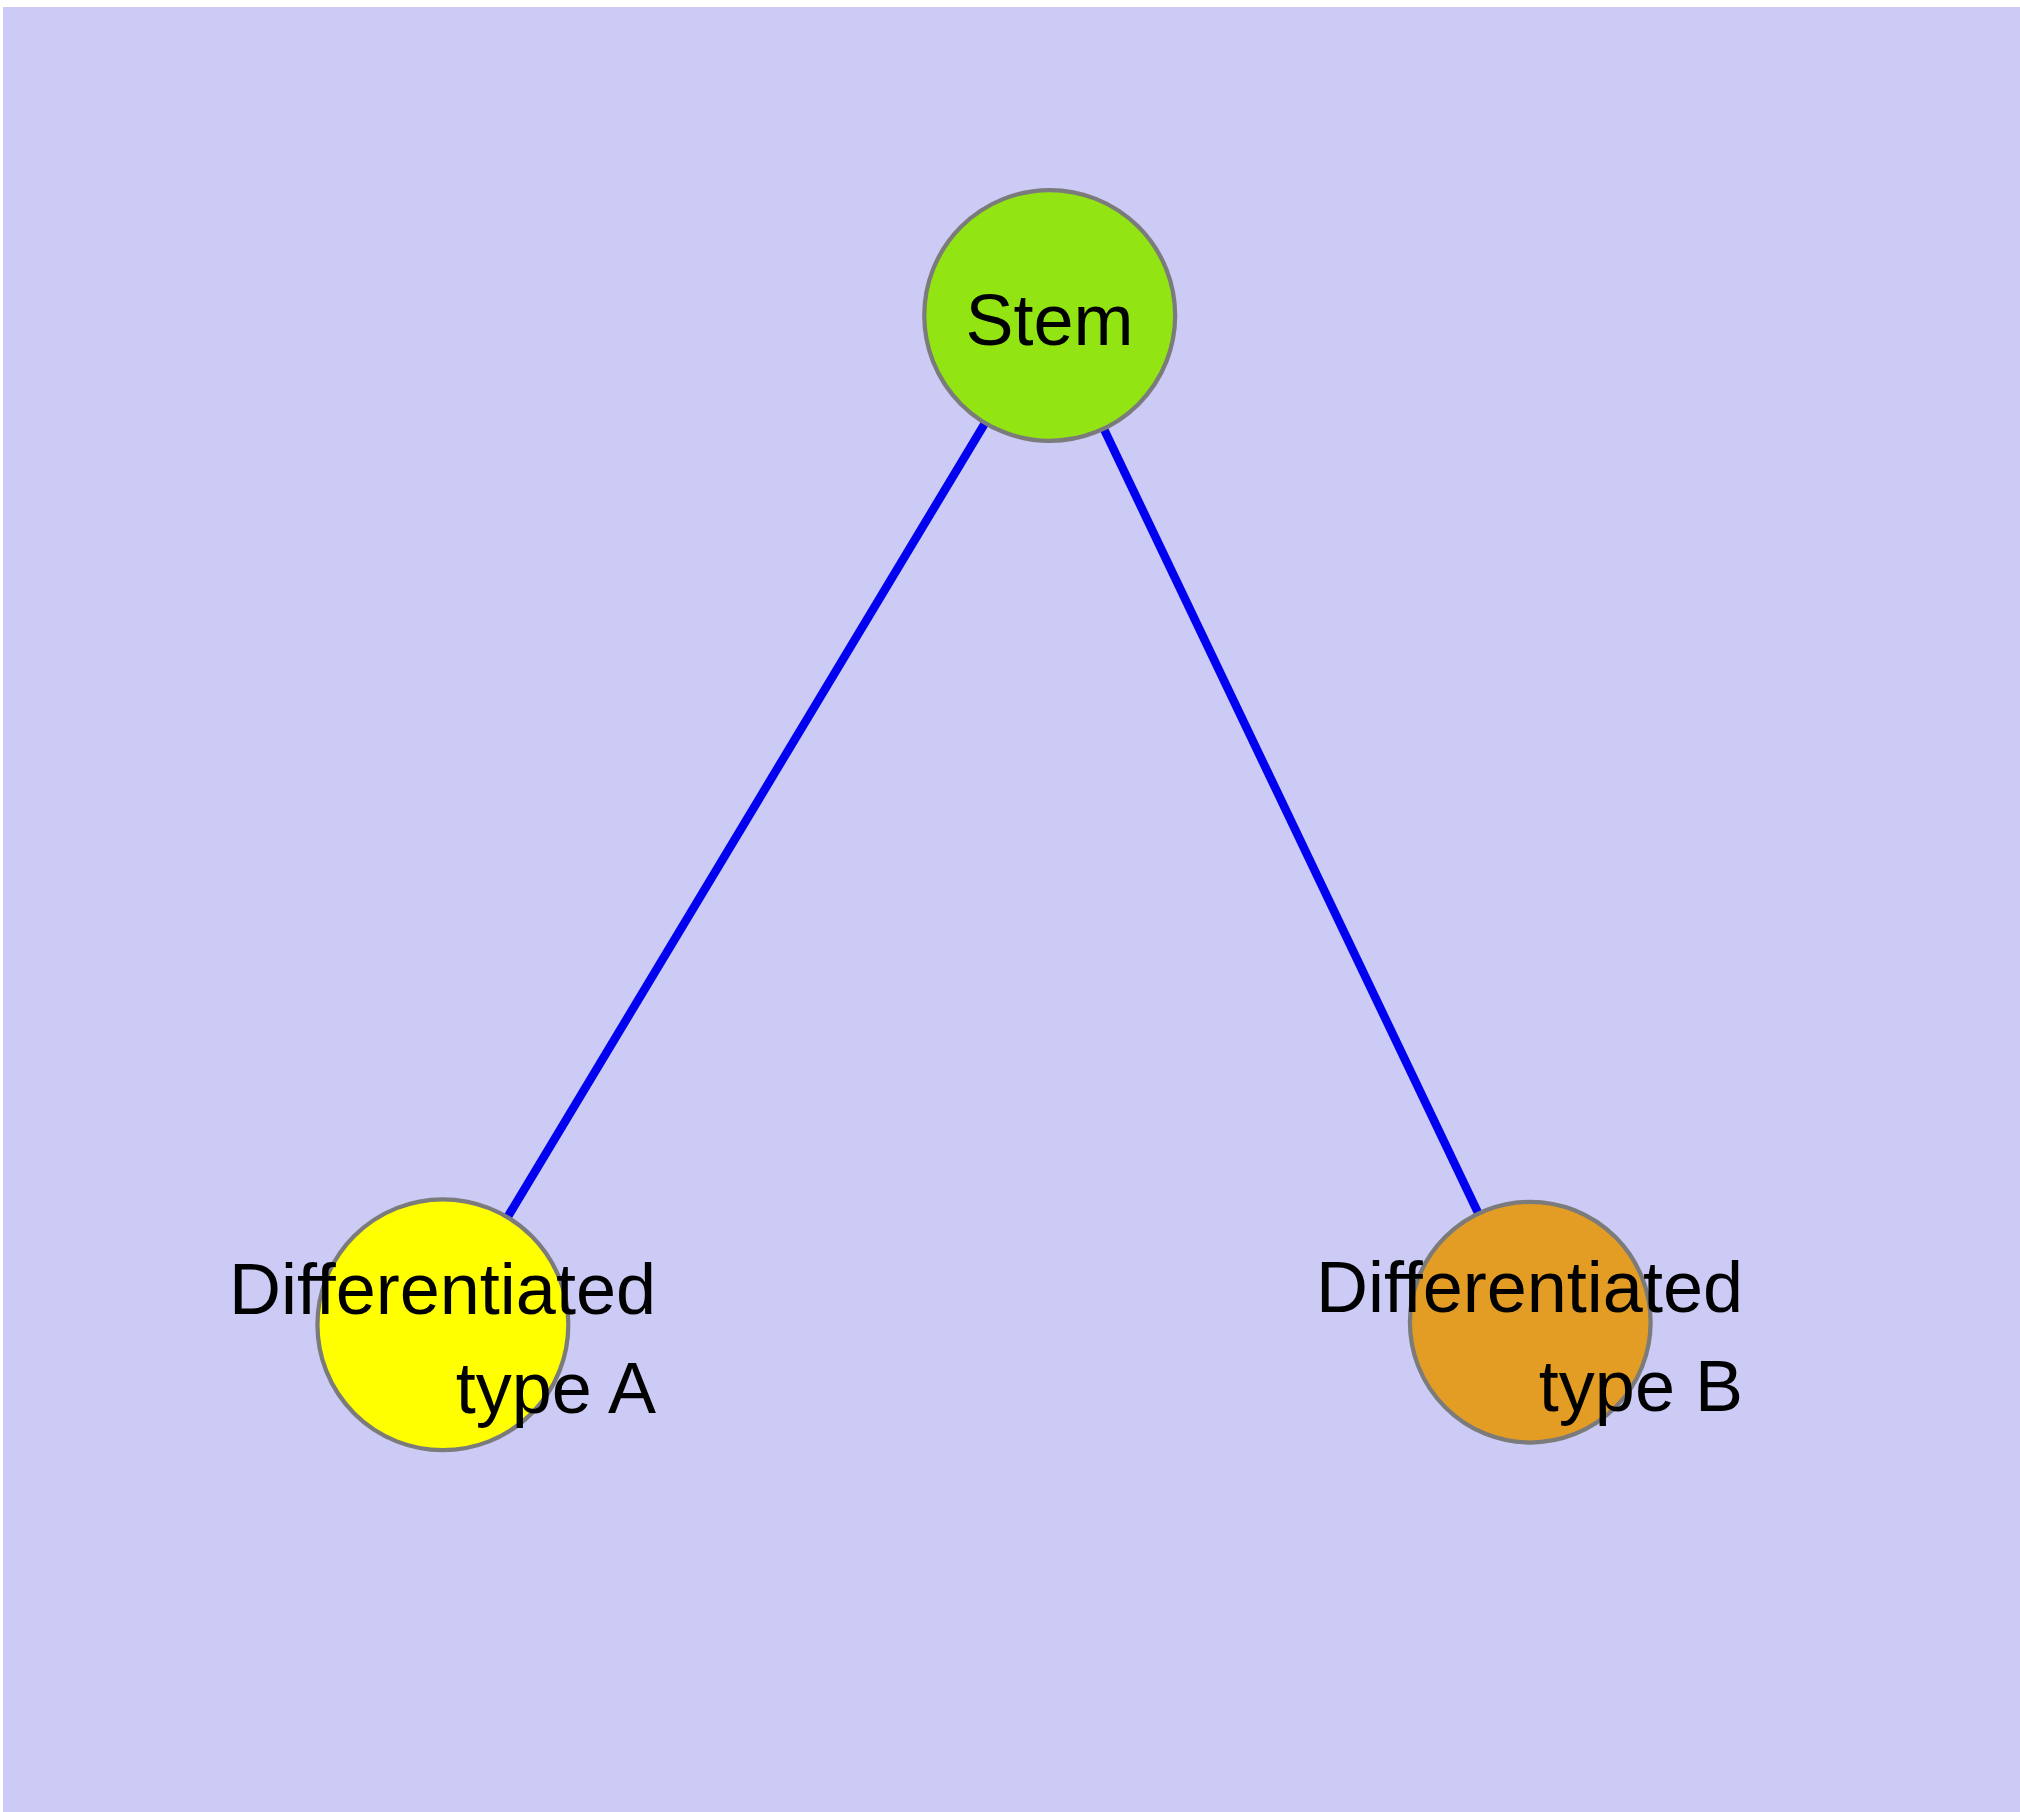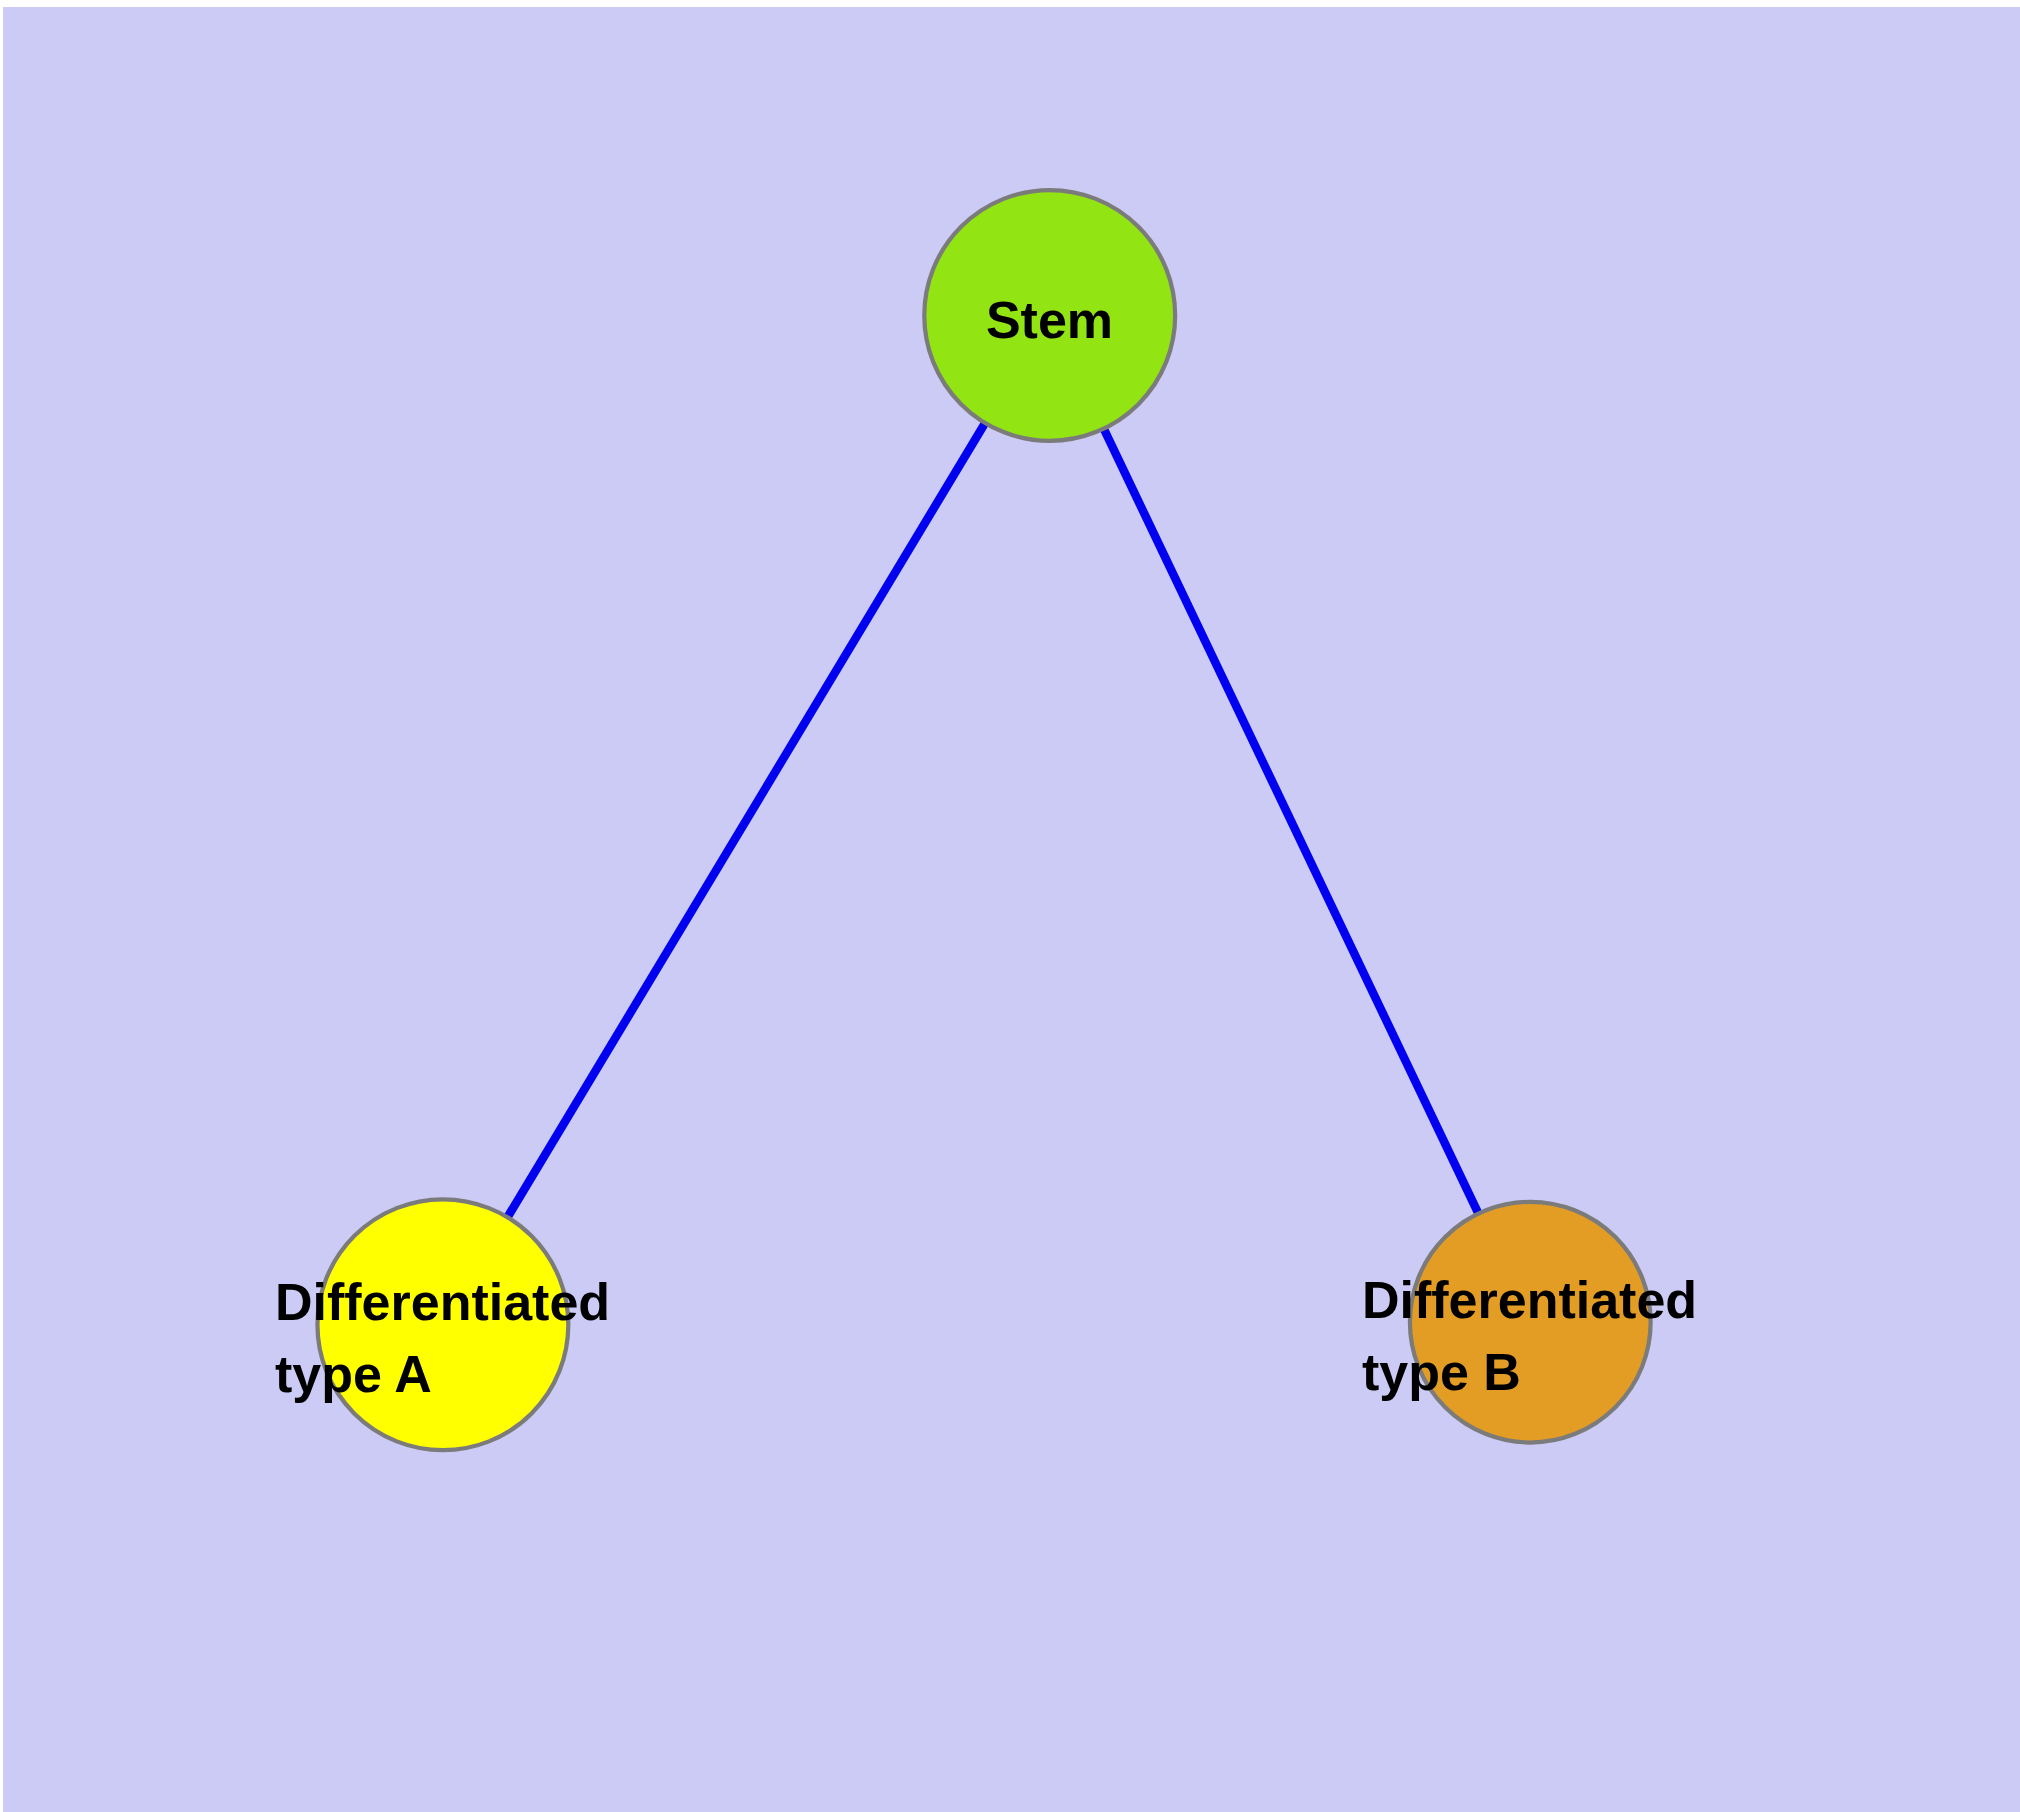--- a/index.html
+++ b/index.html
@@ -32,25 +32,25 @@
     stroke-width: 10;
     fill: none;
   }
   .node {
     stroke: #7B7B7B; 
     stroke-width: 5;
   }
   .node-label {
     position: absolute;
     transform: translate(-50%, -50%);
-    font-weight: bold;
-    font-size: 52px;
+    font-weight: normal;
+    font-size: 72px;
     line-height: 1.38;
     color: #000000;
-    text-align: left;
+    text-align: right;
     white-space: pre-line;
     letter-spacing: 0px;
   }
 </style>
 </head>
 <body>
 
 <div class="stage" style="background-color: rgb(203, 203, 245);">
 
   <svg class="graph-svg" viewBox="0 0 2381 2130" preserveAspectRatio="none">

